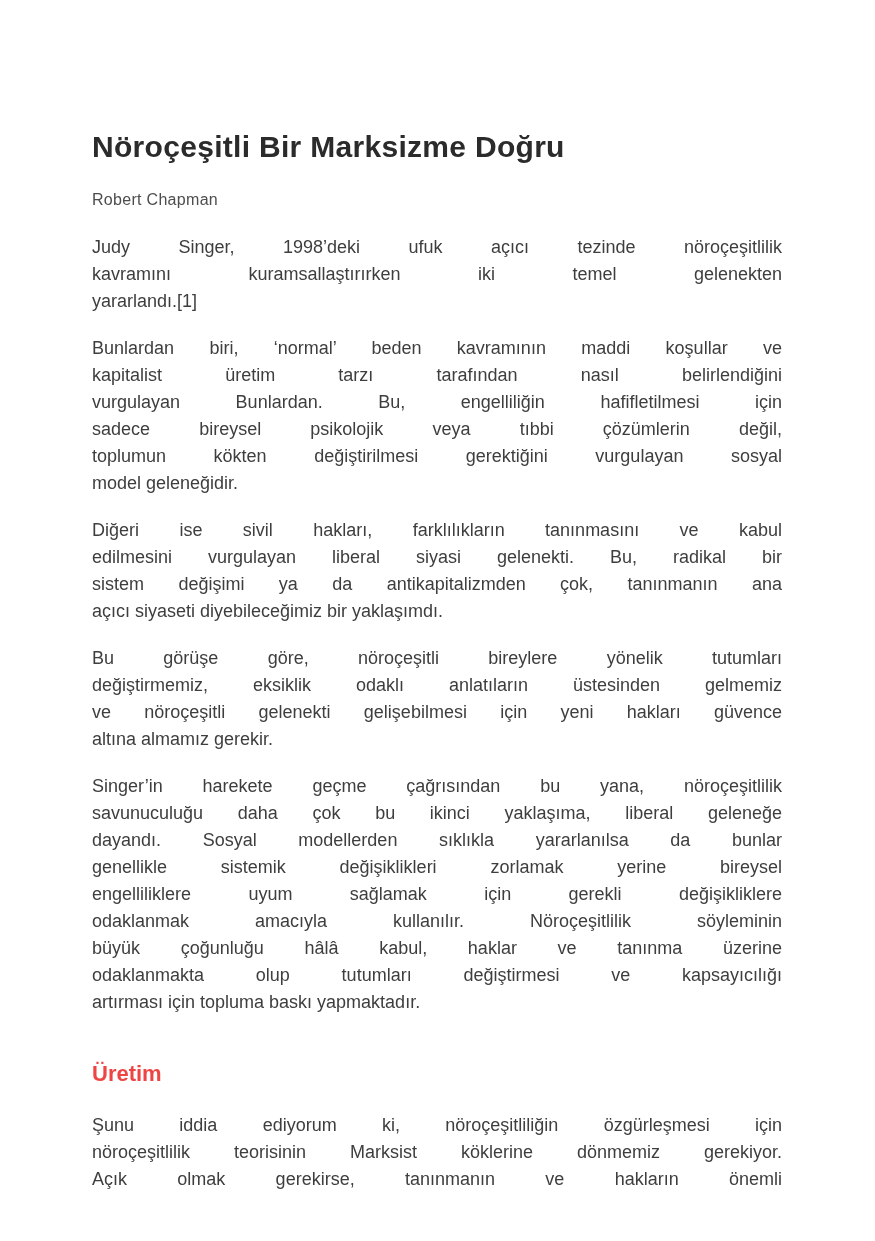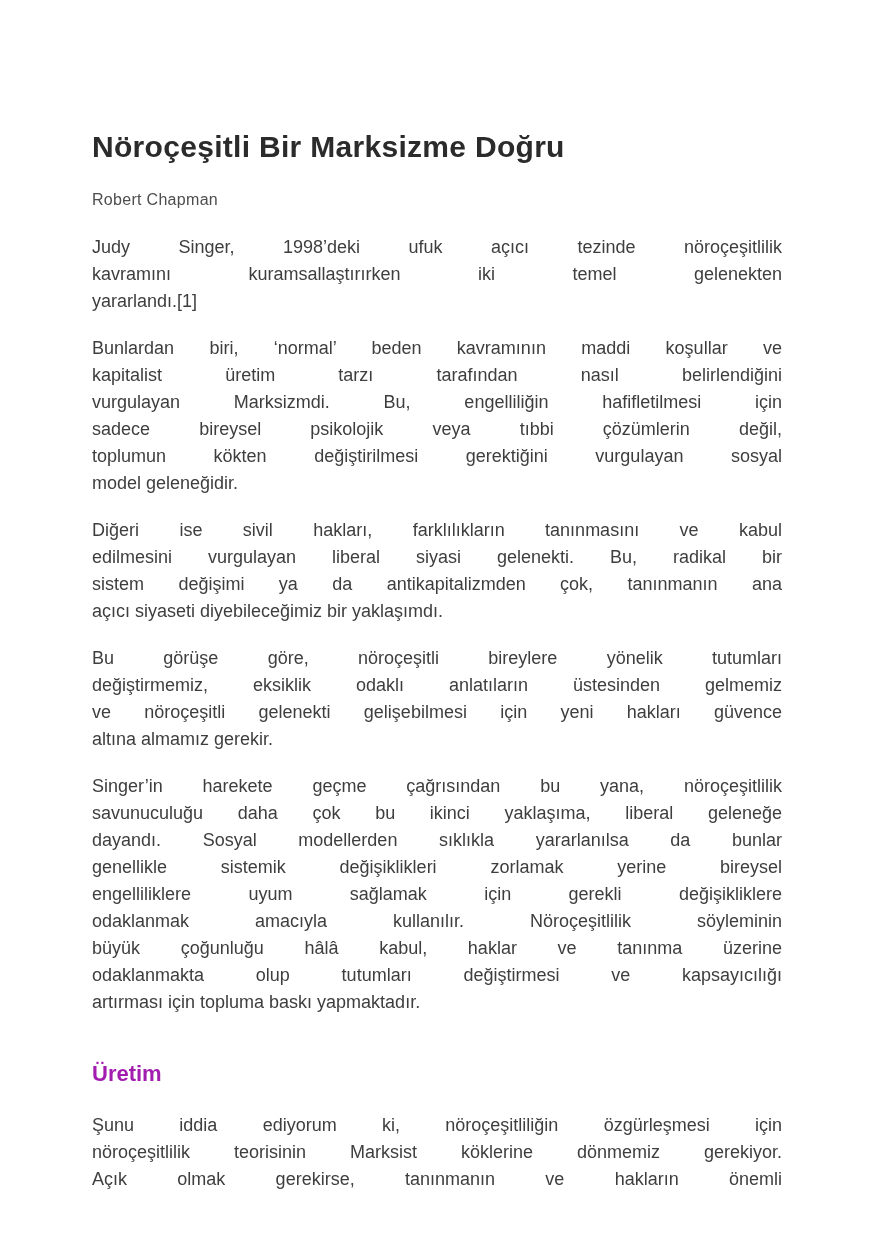--- a/index.html
+++ b/index.html
@@ -47,21 +47,21 @@
     text-align-last: justify;
   }
   .line-last {
     text-align-last: left;
   }
   .section-heading {
     margin: 44px 0 0 0;
     font-size: 22px;
     line-height: 28px;
     font-weight: 700;
-    color: #a21caf;
+    color: #ef4444;
   }
   .section-body .para:first-child { margin-top: 24px; }
   .page-badge {
     position: absolute;
     left: 795px;
     top: 1197px;
     width: 48px;
     height: 48px;
     box-sizing: border-box;
     background: #e5384e;
@@ -83,21 +83,21 @@
     <div class="article-author">Robert Chapman</div>
     <div class="article-body">
         <div class="para">
           <div class="line">Judy Singer, 1998’deki ufuk açıcı tezinde nöroçeşitlilik</div>
           <div class="line">kavramını kuramsallaştırırken iki temel gelenekten</div>
           <div class="line line-last">yararlandı.[1]</div>
         </div>
         <div class="para">
           <div class="line">Bunlardan biri, ‘normal’ beden kavramının maddi koşullar ve</div>
           <div class="line">kapitalist üretim tarzı tarafından nasıl belirlendiğini</div>
-          <div class="line">vurgulayan Marksizmdi. Bu, engelliliğin hafifletilmesi için</div>
+          <div class="line">vurgulayan Bunlardan. Bu, engelliliğin hafifletilmesi için</div>
           <div class="line">sadece bireysel psikolojik veya tıbbi çözümlerin değil,</div>
           <div class="line">toplumun kökten değiştirilmesi gerektiğini vurgulayan sosyal</div>
           <div class="line line-last">model geleneğidir.</div>
         </div>
         <div class="para">
           <div class="line">Diğeri ise sivil hakları, farklılıkların tanınmasını ve kabul</div>
           <div class="line">edilmesini vurgulayan liberal siyasi gelenekti. Bu, radikal bir</div>
           <div class="line">sistem değişimi ya da antikapitalizmden çok, tanınmanın ana</div>
           <div class="line line-last">açıcı siyaseti diyebileceğimiz bir yaklaşımdı.</div>
         </div>

